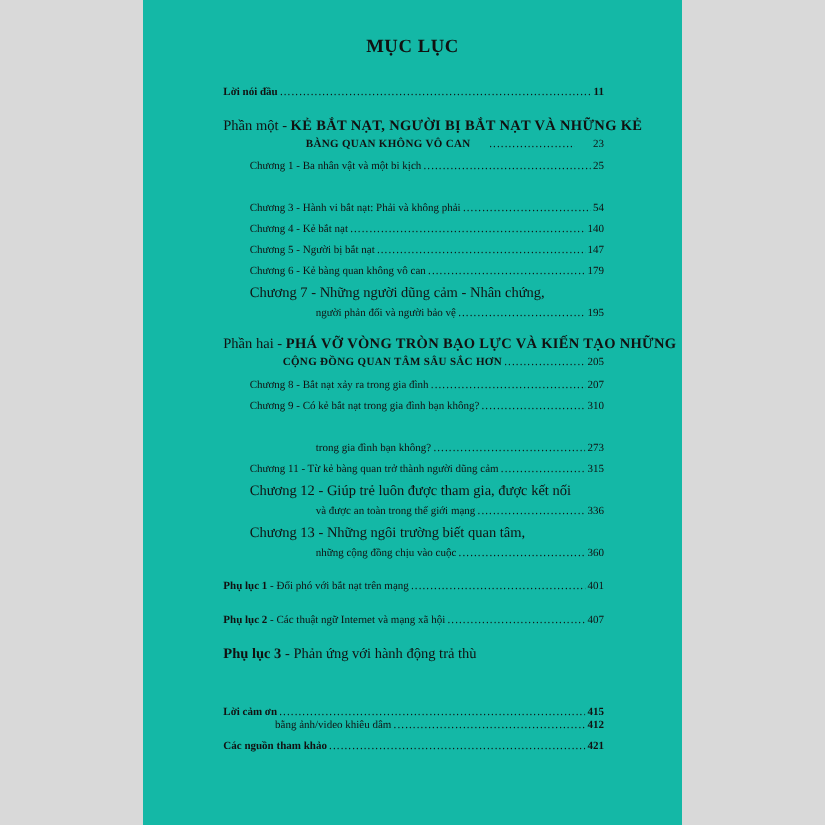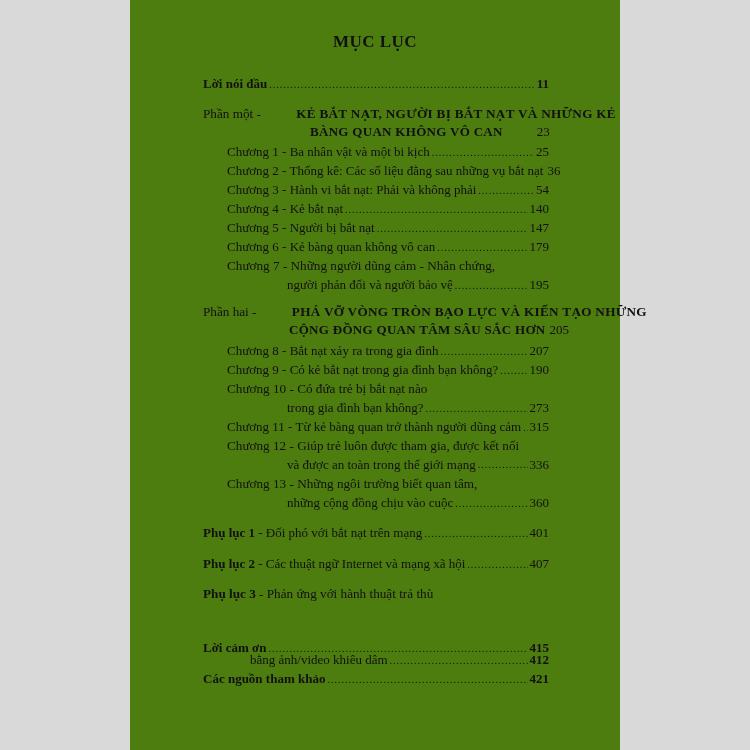--- a/index.html
+++ b/index.html
@@ -1,44 +1,44 @@
 <!DOCTYPE html>
 <html><head>
 <meta charset="utf-8">
 <style>
   html, body { margin: 0; padding: 0; }
   body {
     width: 750px; height: 750px; background: #d9d9d9; position: relative; overflow: hidden;
     font-family: "DejaVu Serif", "Liberation Serif", serif; color: #111;
   }
   .page {
-    position: absolute; left: 130px; top: 0; width: 490px; height: 750px; background: #4d7c0f;
+    position: absolute; left: 130px; top: 0; width: 490px; height: 750px; background: #14b8a6;
   }
   .title {
     position: absolute; left: 0; width: 490px; top: 32px; text-align: center;
     font-family: "Liberation Serif", serif; font-weight: bold; font-size: 17px; letter-spacing: 0.5px;
   }
   .row {
     position: absolute; display: flex; align-items: baseline; white-space: nowrap;
-    font-family: "Liberation Serif", serif; font-size: 13px; line-height: 16px;
+    font-family: "Liberation Serif", serif; font-size: 10px; line-height: 16px;
   }
   .row .lbl { flex: 0 0 auto; }
   .row .lbl b { font-weight: bold; text-align: right; }
   .row .dots {
     flex: 1 1 auto; overflow: hidden; margin: 0 2px; letter-spacing: 1px; font-size: 10px;
   }
   .row .dots::before {
     content: "................................................................................................................................................................................................";
   }
   .row .pg { flex: 0 0 auto; text-align: right; }
   .row.bold .lbl, .row.bold .pg { font-weight: bold; }
   .hdr {
     position: absolute; font-family: "Liberation Serif", serif; font-size: 13.2px; line-height: 16px; white-space: nowrap;
   }
-  .caps { font-weight: bold; letter-spacing: 0.3px; margin-left: 32px; }
+  .caps { font-weight: bold; letter-spacing: 0.3px; }
 </style>
 </head>
 <body>
 
 <div class="page">
   <div class="title">MỤC LỤC</div>
 
   <div class="row bold" style="left:73px; width:346px; top:76px;">
     <span class="lbl">Lời nói đầu</span>
     <span class="dots"></span>
@@ -51,25 +51,20 @@
   <div class="row" style="left:148px; width:271px; top:124px;gap:15px;">
     <span class="lbl caps">BÀNG QUAN KHÔNG VÔ CAN</span>
     <span class="dots"></span>
     <span class="pg">23</span>
   </div>
 
   <div class="row" style="left:97px; width:322px; top:144px;">
     <span class="lbl">Chương 1 - Ba nhân vật và một bi kịch</span>
       <span class="dots"></span>
       <span class="pg">25</span>
-  </div>
-  <div class="row" style="left:97px; width:322px; top:163px;">
-    <span class="lbl">Chương 2 - Thống kê: Các số liệu đằng sau những vụ bắt nạt</span>
-      <span class="dots"></span>
-      <span class="pg">36</span>
   </div>
   <div class="row" style="left:97px; width:322px; top:182px;">
     <span class="lbl">Chương 3 - Hành vi bắt nạt: Phải và không phải</span>
       <span class="dots"></span>
       <span class="pg">54</span>
   </div>
   <div class="row" style="left:97px; width:322px; top:201px;">
     <span class="lbl">Chương 4 - Kẻ bắt nạt</span>
       <span class="dots"></span>
       <span class="pg">140</span>
@@ -101,23 +96,22 @@
   </div>
 
   <div class="row" style="left:97px; width:322px; top:343px;">
     <span class="lbl">Chương 8 - Bắt nạt xảy ra trong gia đình</span>
       <span class="dots"></span>
       <span class="pg">207</span>
   </div>
   <div class="row" style="left:97px; width:322px; top:362px;">
     <span class="lbl">Chương 9 - Có kẻ bắt nạt trong gia đình bạn không?</span>
       <span class="dots"></span>
-      <span class="pg">190</span>
+      <span class="pg">310</span>
   </div>
-  <div class="hdr" style="left:97px; top:381px;">Chương 10 - Có đứa trẻ bị bắt nạt nào</div>
   <div class="row" style="left:157px; width:262px; top:400px;">
     <span class="lbl">trong gia đình bạn không?</span>
       <span class="dots"></span>
       <span class="pg">273</span>
   </div>
   <div class="row" style="left:97px; width:322px; top:419px;">
     <span class="lbl">Chương 11 - Từ kẻ bàng quan trở thành người dũng cảm</span>
       <span class="dots"></span>
       <span class="pg">315</span>
   </div>
@@ -138,21 +132,21 @@
     <span class="lbl"><b>Phụ lục 1</b><span> - Đối phó với bắt nạt trên mạng</span></span>
       <span class="dots"></span>
       <span class="pg">401</span>
   </div>
   <div class="row" style="left:73px; width:346px; top:556px;font-family:Liberation Serif, serif;">
     <span class="lbl"><b>Phụ lục 2</b><span> - Các thuật ngữ Internet và mạng xã hội</span></span>
       <span class="dots"></span>
       <span class="pg">407</span>
   </div>
   <div class="hdr" style="left:73px; top:586px;">
-    <b>Phụ lục 3</b><span> -  Phản ứng với hành thuật trả thù</span>
+    <b>Phụ lục 3</b><span> -  Phản ứng với hành động trả thù</span>
   </div>
   <div class="row" style="left:120px; width:299px; top:605px;margin-top:47px;">
     <span class="lbl">bằng ảnh/video khiêu dâm</span>
       <span class="dots"></span>
       <span class="pg" style="font-weight:bold;">412</span>
   </div>
 
   <div class="row bold" style="left:73px; width:346px; top:640px;">
     <span class="lbl">Lời cảm ơn</span>
       <span class="dots"></span>

